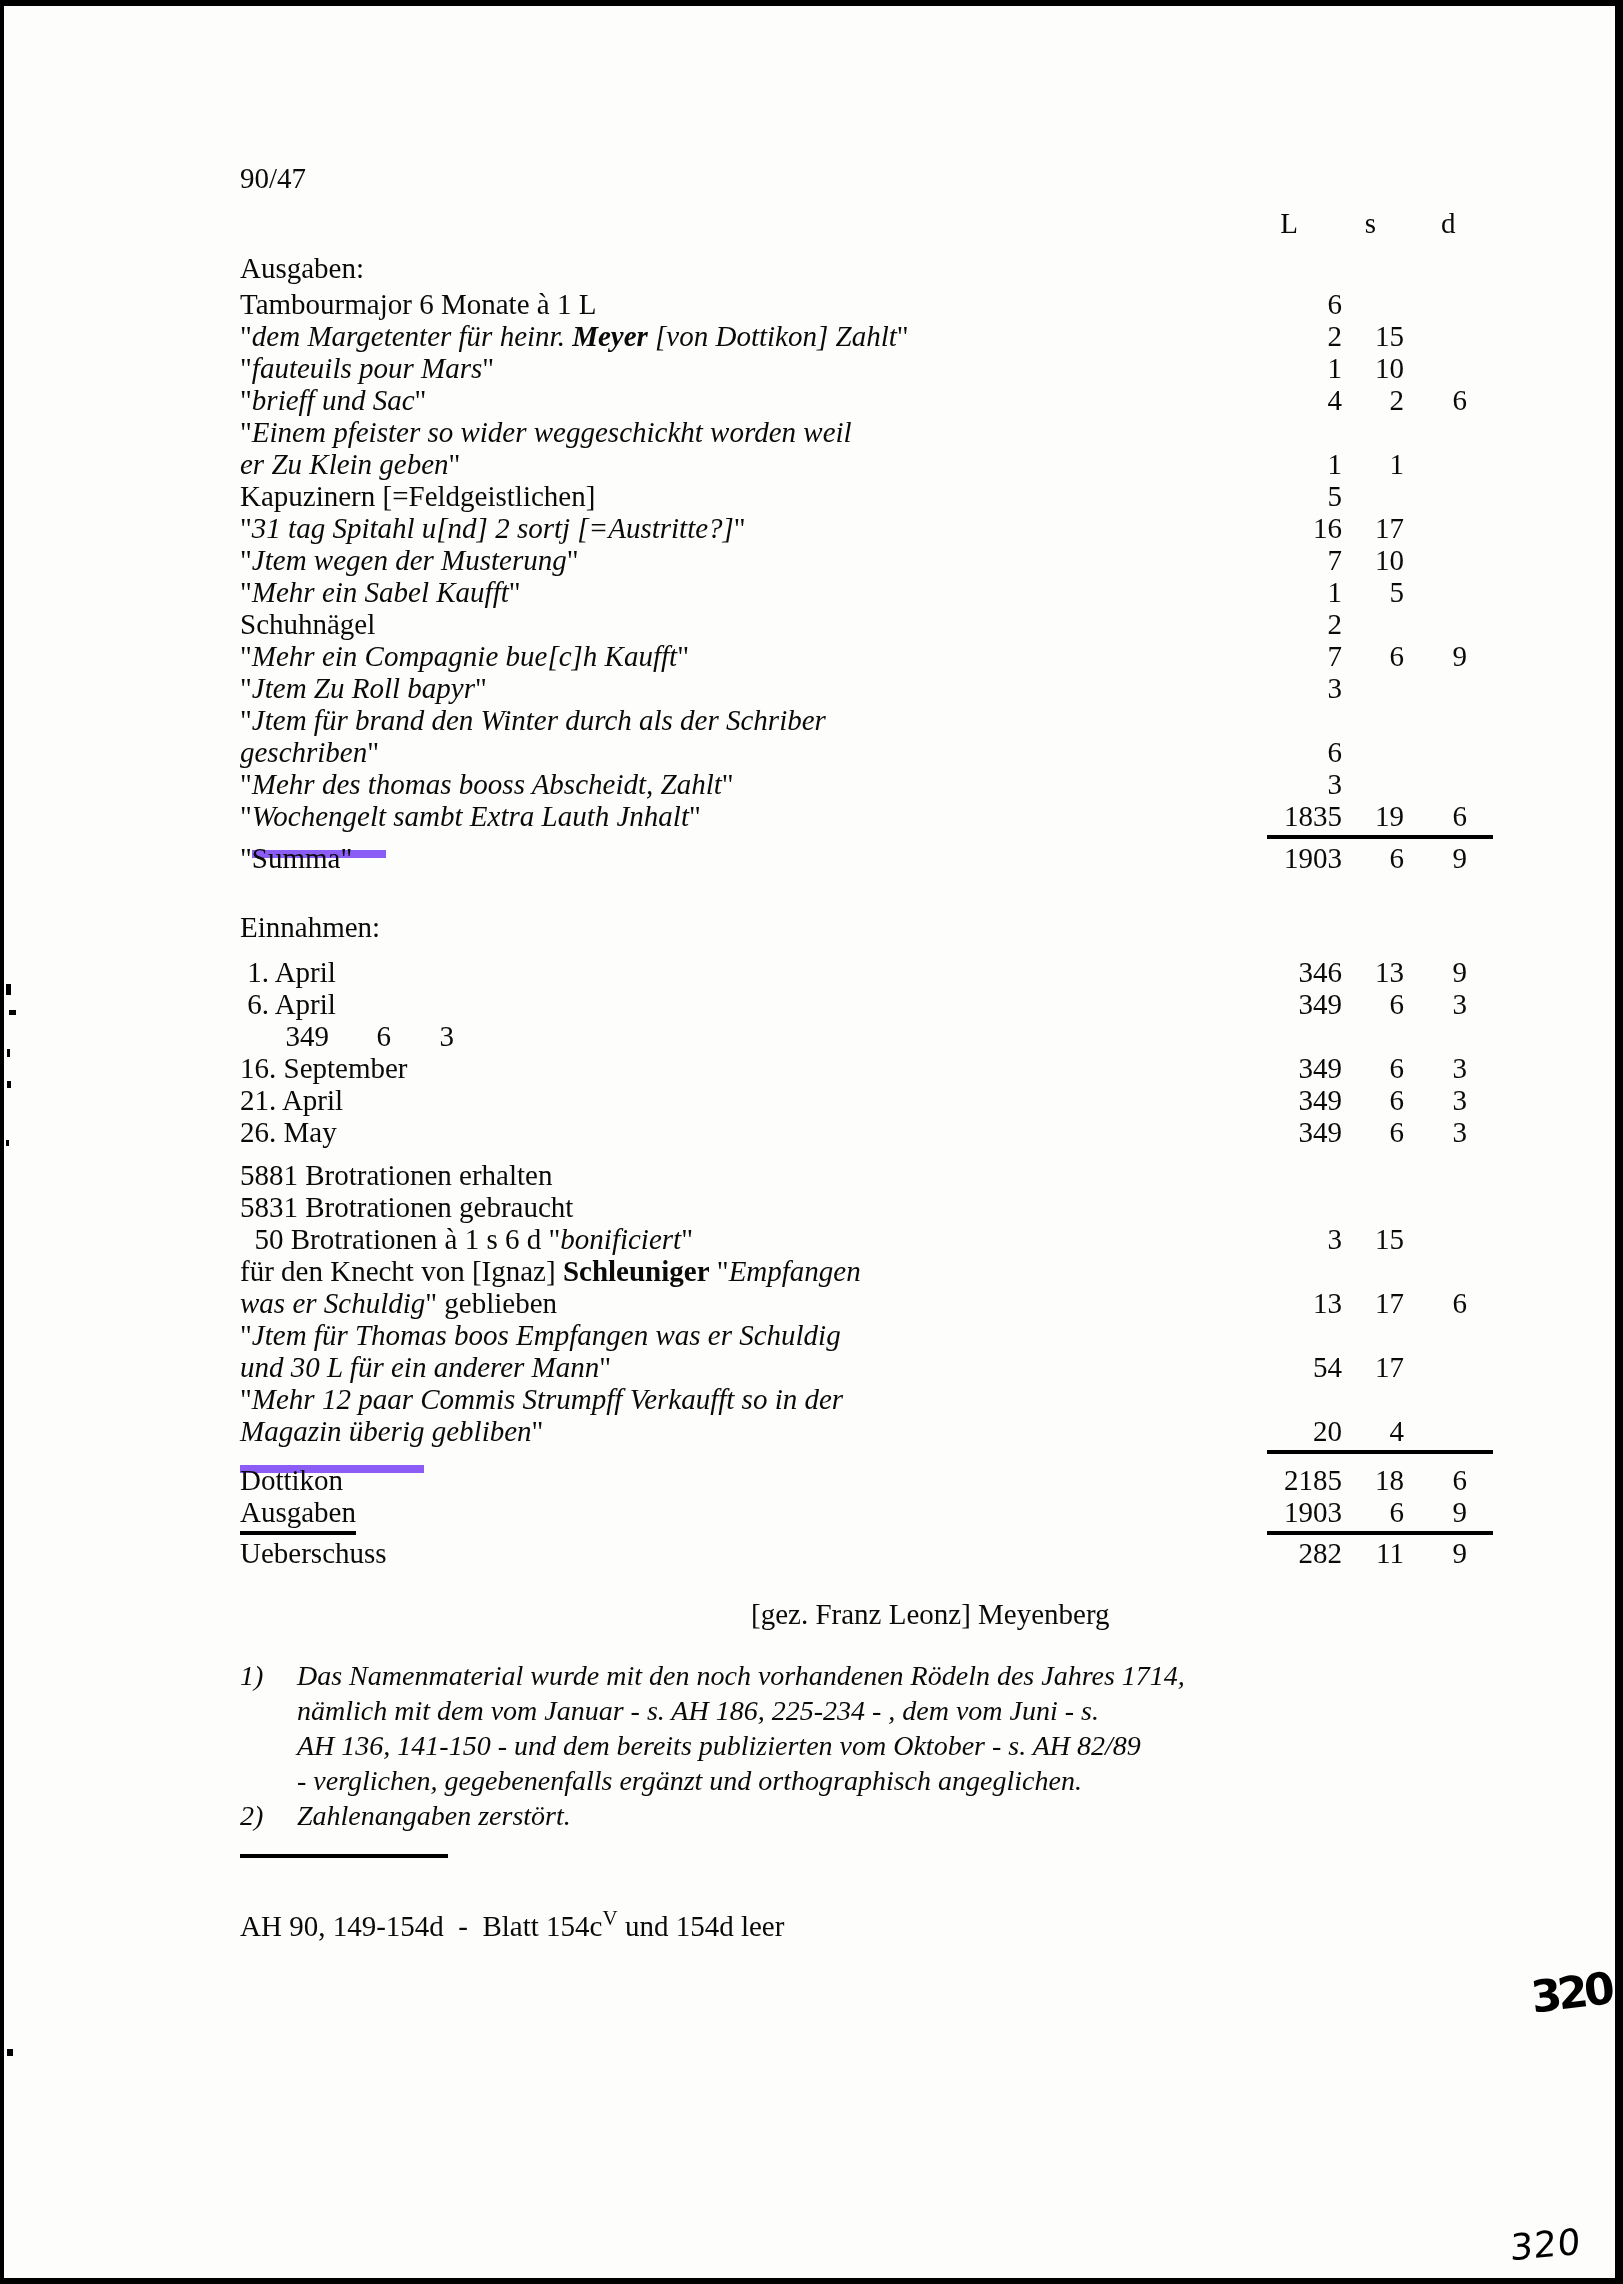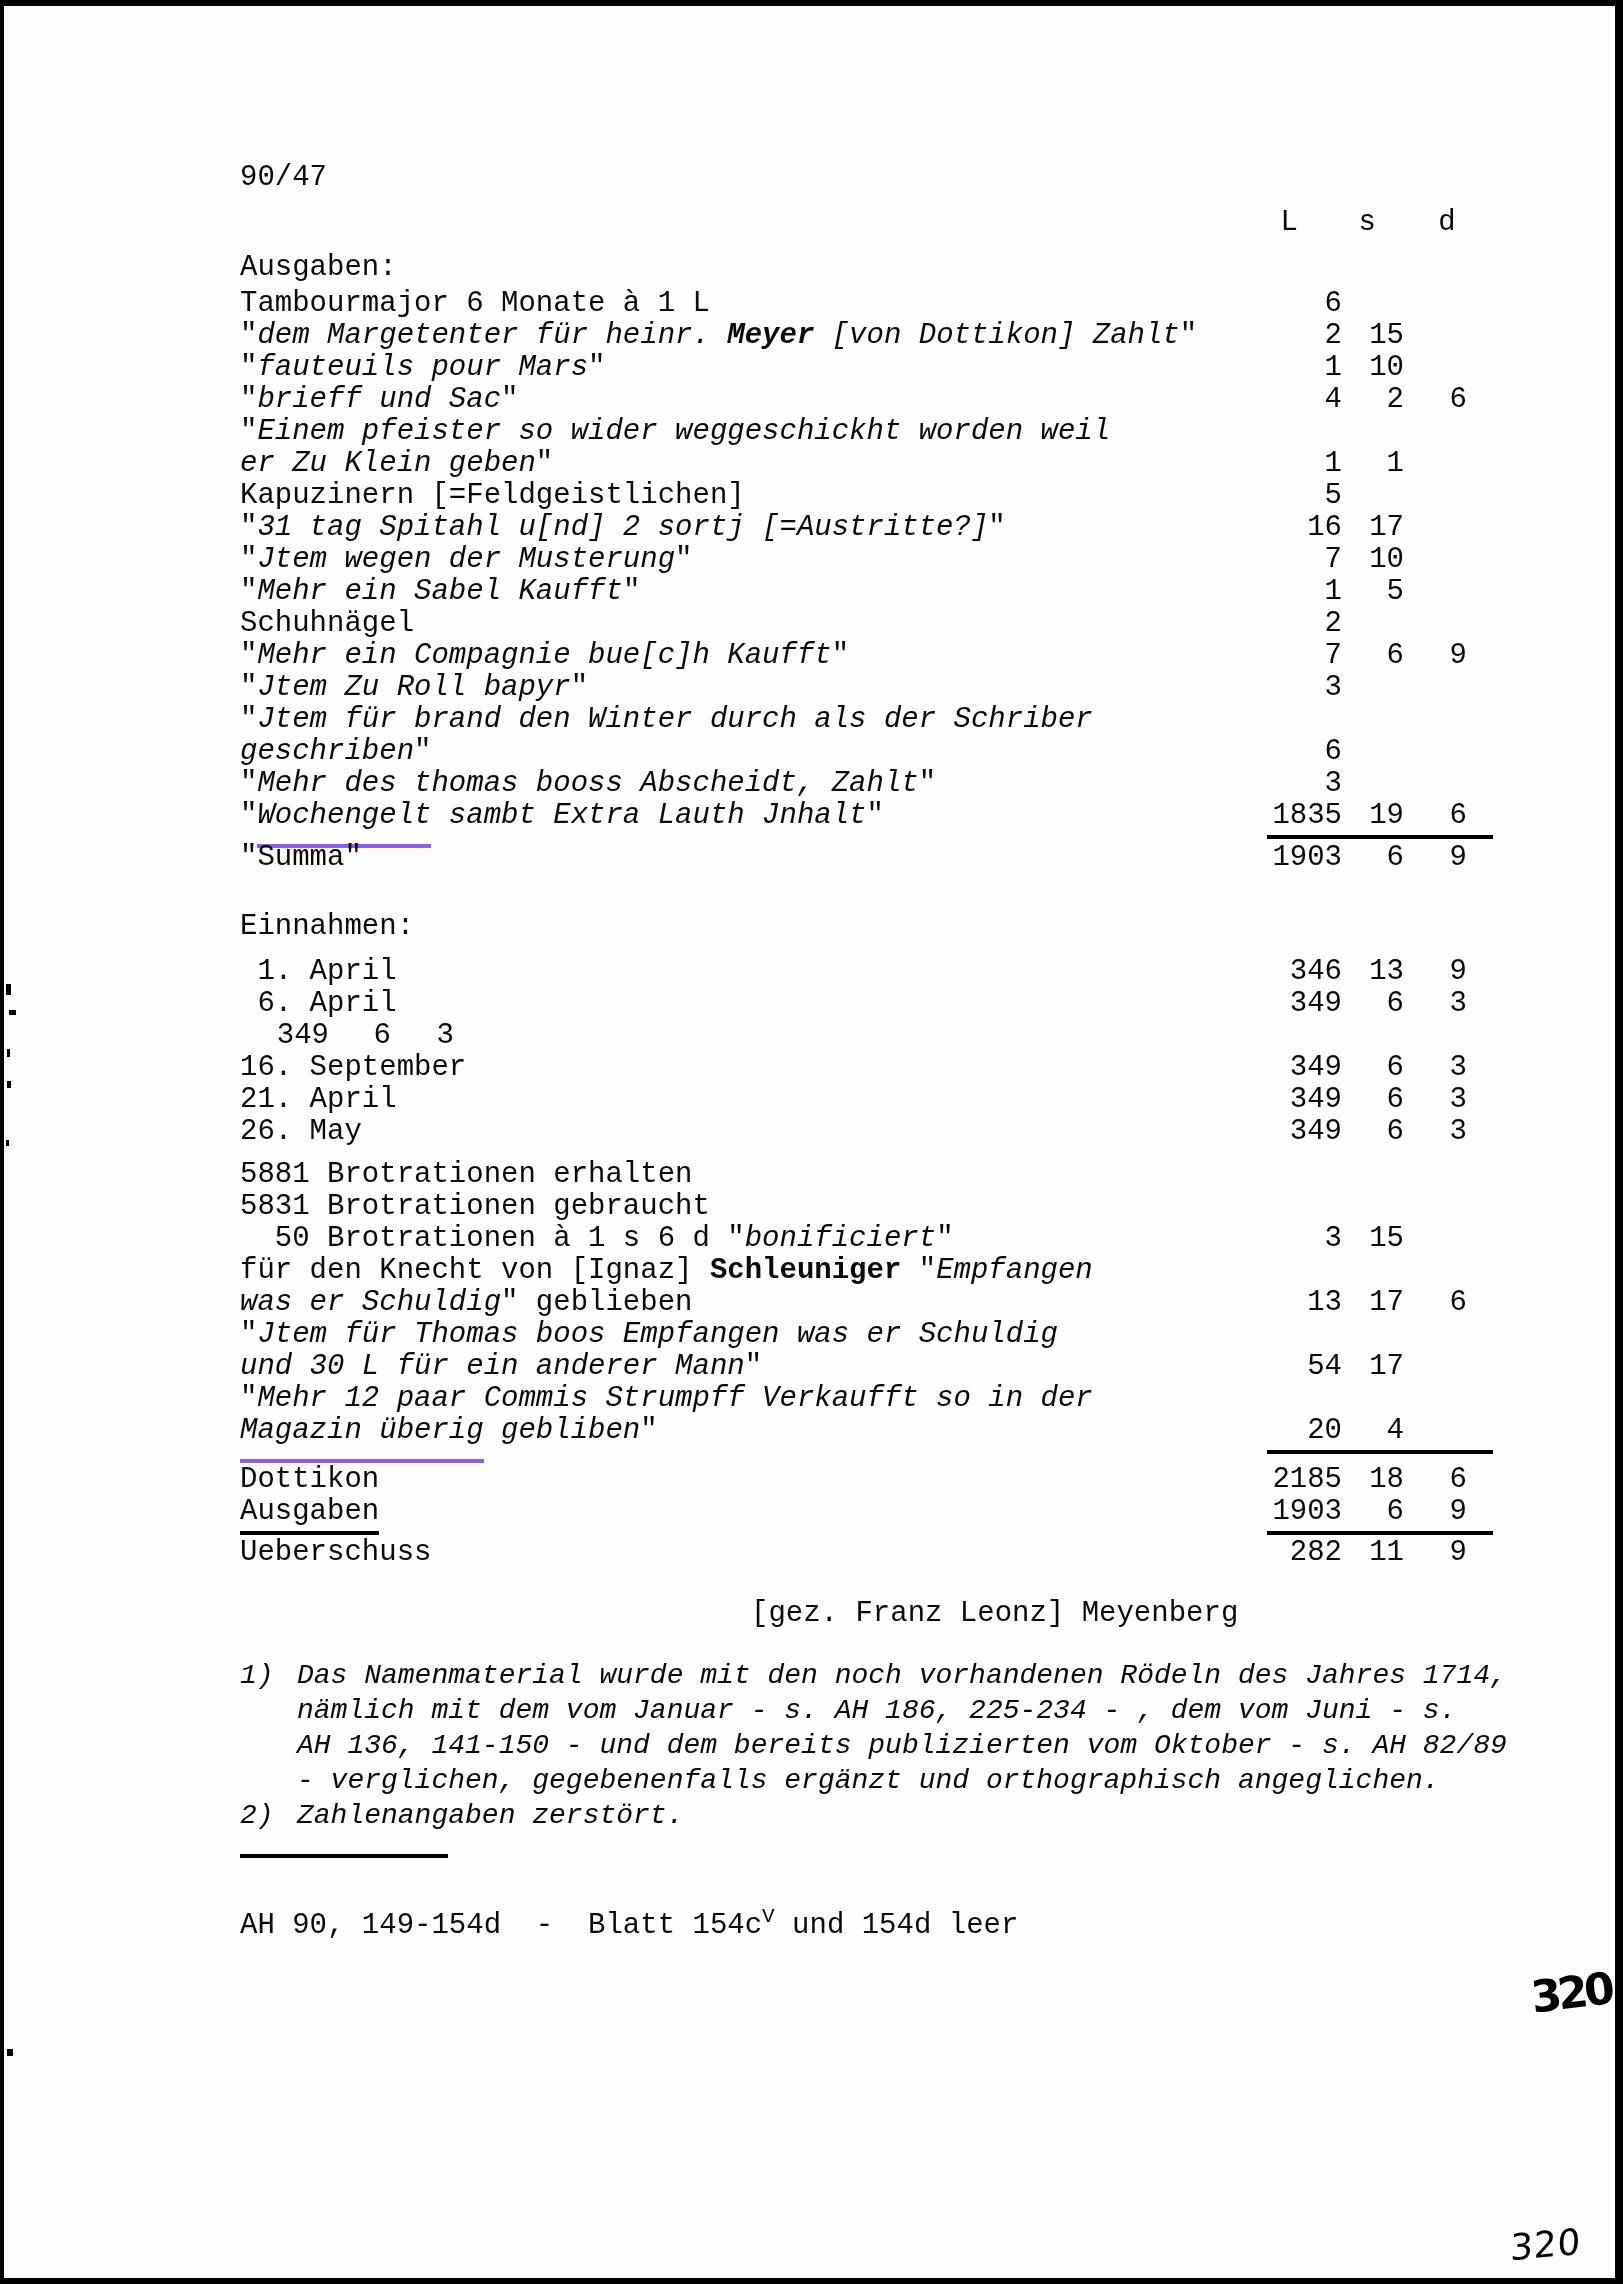--- a/index.html
+++ b/index.html
@@ -11,21 +11,21 @@
   
   .edge{position:absolute;background:#000;}
   .edge-top{left:0;top:0;width:100%;height:5.7px;}
   .edge-left{left:0;top:0;width:4px;height:100%;}
   .edge-right{right:0;top:0;width:8px;height:100%;}
   .edge-bottom{left:0;bottom:0;width:100%;height:6.5px;}
   .speck{position:absolute;background:#000;}
 
   .content{
     position:absolute;left:240px;top:162px;width:1227px;
-    font-size:29px;line-height:32px;
+    font-size:29px;line-height:32px;font-family:Liberation Serif, serif;
   }
   .docref{white-space:pre;}
   .lrow{display:flex;white-space:pre;}
   .lab{flex:1 1 auto;min-width:0;}
   .c-l{flex:0 0 89px;text-align:right;}
   .c-s{flex:0 0 62px;text-align:right;}
   .c-d{flex:0 0 63px;text-align:right;}
   .colhead{margin-top:13px;}
   .colhead .c-l{padding-right:44px;box-sizing:border-box;}
   .colhead .c-s{padding-right:28px;box-sizing:border-box;}
@@ -35,21 +35,21 @@
   #summa-row{margin-top:1.6px;}
   #einnahmen-head{margin-top:37px;}
   #date-rows{margin-top:13px;}
   #brot-rows{margin-top:11.4px;}
   #totals-rows{margin-top:9.7px;}
 
   .seg-r{font-style:normal;}
   .seg-i{font-style:italic;}
   .seg-b{font-weight:bold;}
   .seg-bi{font-weight:bold;font-style:italic;}
-  .seg-iu{font-style:italic;border-bottom:4px solid #8b5cf6;padding-bottom:12px;}
+  .seg-iu{font-style:italic;border-bottom:8px solid #8b5cf6;padding-bottom:18px;}
   .seg-ru{border-bottom:4px solid #000;padding-bottom:3.2px;}
 
   .numrule{height:4px;background:#000;width:226px;margin:3.2px -26px 2.4px auto;}
 
   .signature{margin-top:29px;margin-left:511px;white-space:pre;}
 
   #footnotes{margin-top:28px;font-size:28px;line-height:35px;font-style:italic;}
   .fnote{display:flex;}
   .fnmark{flex:0 0 57px;}
   .fnlines{flex:1 1 auto;}

